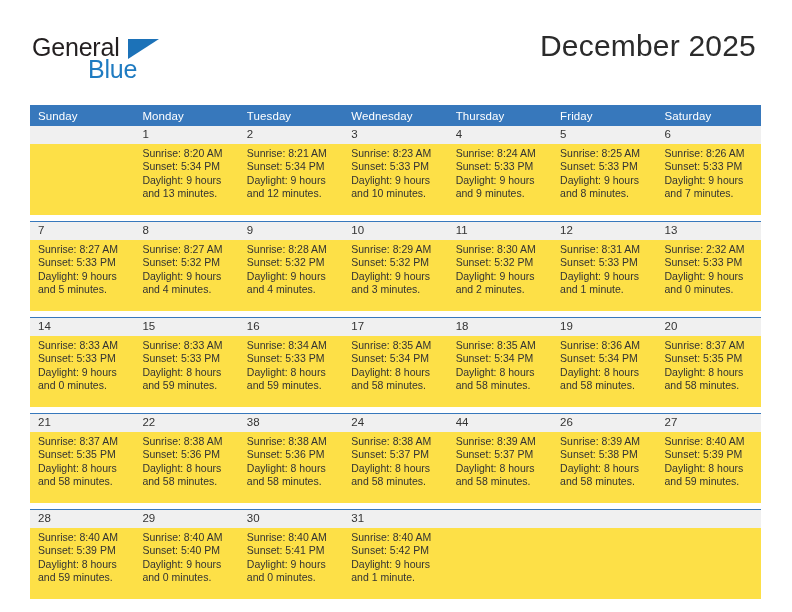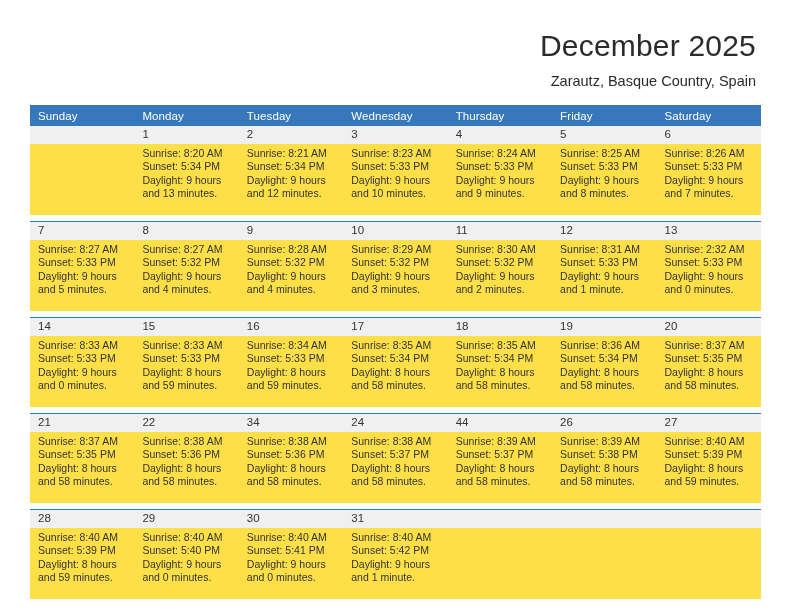--- a/index.html
+++ b/index.html
@@ -145,24 +145,28 @@
     line-height: 0;
   }
 </style>
 </head>
 <body>
 
 <div class="page">
 
   <div class="topbar">
 
+    <div class="logo">
+      <span class="logo-general">General</span>
+      <span class="logo-triangle"></span>
+      <span class="logo-blue">Blue</span>
+    </div>
 
     <div class="title-block">
       <div class="month-title">December 2025</div>
-      <div class="location">Zarautz, Basque Country, Spain</div>
     </div>
 
   </div>
 
   <table class="calendar">
     <thead>
       <tr class="cal-head-row">
         <th>Sunday</th>
         <th>Monday</th>
         <th>Tuesday</th>
@@ -321,21 +325,21 @@
         </tr>
         <tr class="spacer-row">
           <td colspan="7"></td>
         </tr>
         <tr class="week-sep">
           <td colspan="7"></td>
         </tr>
         <tr class="daynum-row">
           <td>21</td>
           <td>22</td>
-          <td>34</td>
+          <td>38</td>
           <td>24</td>
           <td>44</td>
           <td>26</td>
           <td>27</td>
         </tr>
         <tr class="info-row">
           <td>
             <div>Sunrise: 8:37 AM</div>
             <div>Sunset: 5:35 PM</div>
             <div class="daylight">Daylight: 8 hours and 58 minutes.</div>

